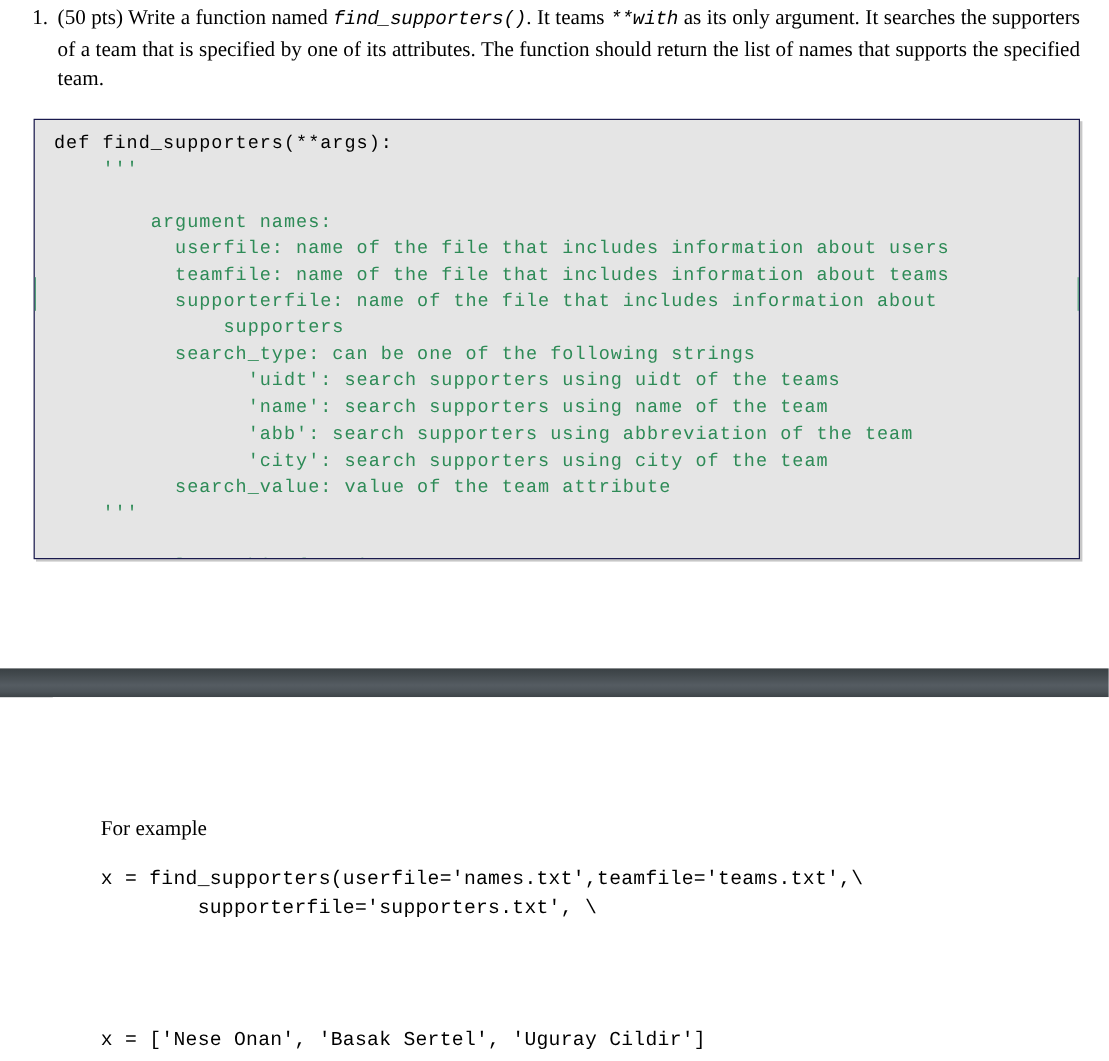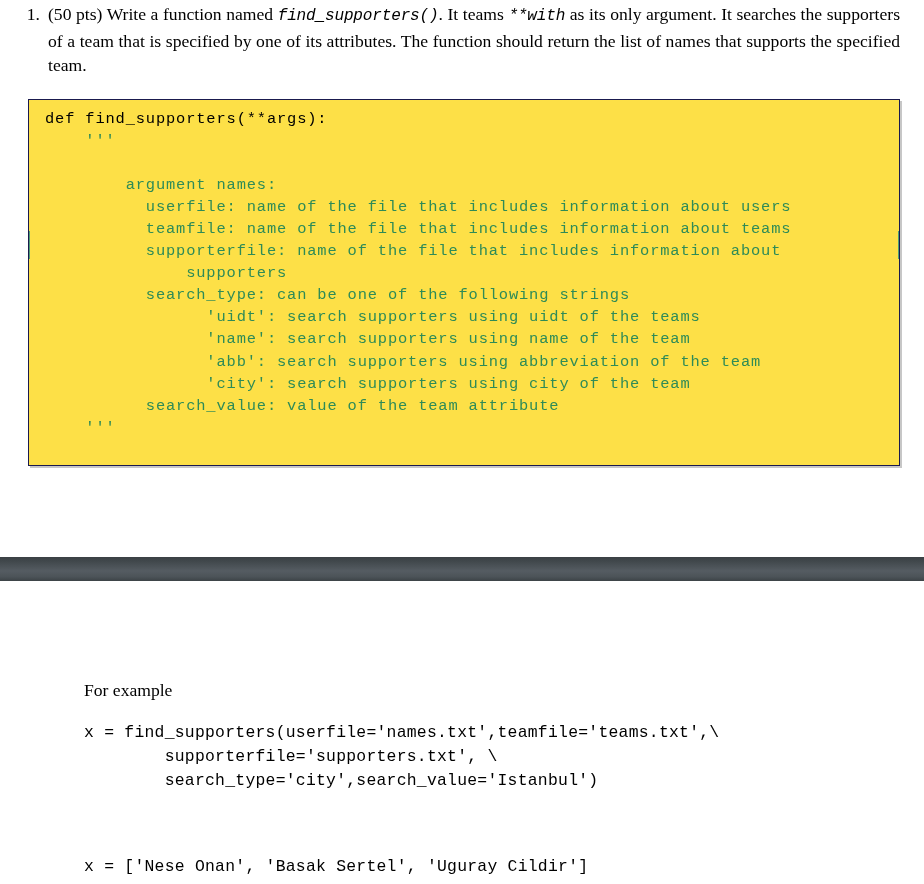--- a/index.html
+++ b/index.html
@@ -63,21 +63,21 @@
 
   
   .code-box {
     position: absolute;
     left: 28px;
     top: 99px;
     width: 872px;
     height: 367px;
     box-sizing: border-box;
     border: 1.4px solid #1a1a4e;
-    background: #fde047;
+    background: #e5e5e5;
     box-shadow: 2px 2px 0 rgba(0,0,0,0.22);
     overflow: hidden;
   }
   
   .code-box::before,
   .code-box::after {
     content: "";
     position: absolute;
     top: 131px;
     height: 28px;
@@ -174,18 +174,18 @@
   </div>
 
 </div>
 
 <div id="separator"></div>
 
 <div class="page" id="page-two">
 
   <div class="para" id="for-example">For example</div>
 
-  <div class="code-plain" id="example-call"><span class="cl">x = find_supporters(userfile='names.txt',teamfile='teams.txt',\</span><span class="cl">        supporterfile='supporters.txt', \</span><span class="cl">        search_type='city',search_value='Istanbul')</span></div>
+  <div class="code-plain" id="example-call"><span class="cl">x = find_supporters(userfile='names.txt',teamfile='teams.txt',\</span><span class="cl">        supporterfile='supporters.txt', \</span></div>
 
 
   <div class="code-plain" id="example-result">x = ['Nese Onan', 'Basak Sertel', 'Uguray Cildir']</div>
 
 </div>
 
 </body></html>

